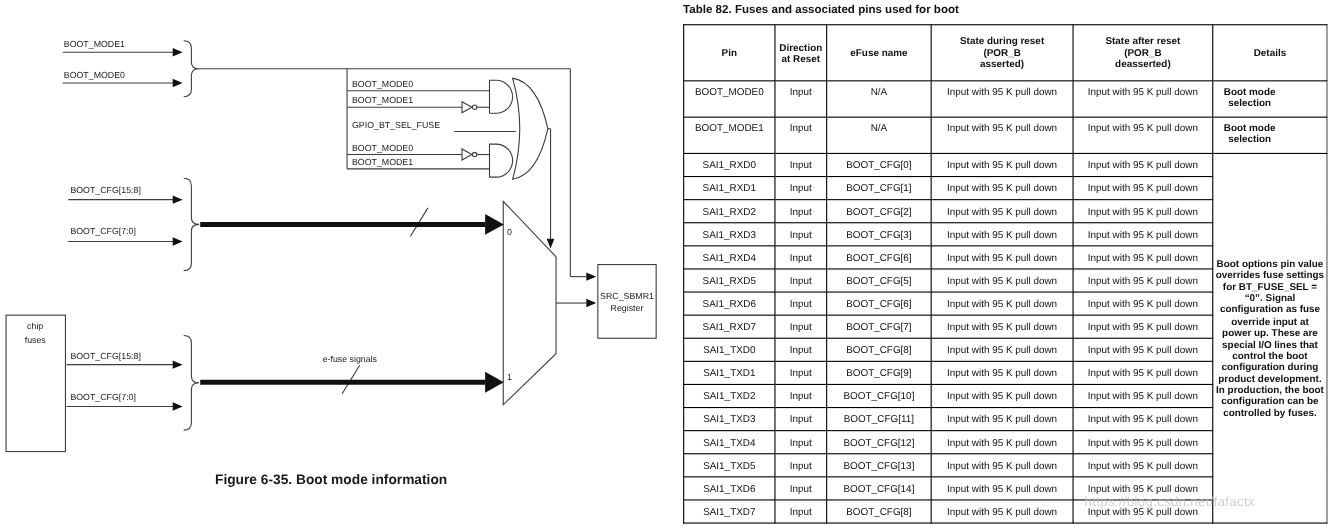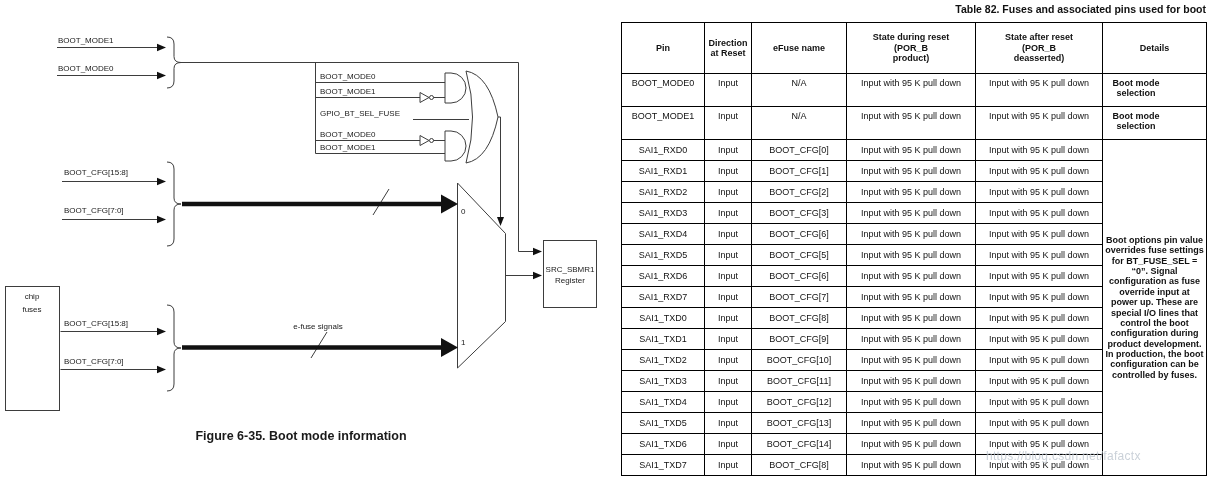--- a/index.html
+++ b/index.html
@@ -3,21 +3,21 @@
 <meta charset="utf-8">
 <style>
   html,body{margin:0;padding:0;background:#fff;}
   .stage{position:relative;width:1207px;height:478px;background:#ffffff;overflow:hidden;
          font-family:"Liberation Sans",sans-serif;color:#111;}
   svg text{font-family:"Liberation Sans",sans-serif;fill:#1a1a1a;}
   .diag-label{font-size:8px;}
   .mux-label{font-size:8px;}
   .reg-label{font-size:8px;}
   .caption{font-size:12.5px;font-weight:bold;}
-  .tbl-title{position:absolute;left:621px;top:3px;width:585px;text-align:right;
+  .tbl-title{position:absolute;left:621px;top:3px;width:585px;text-align:left;
              font-size:10.5px;font-weight:bold;}
   table.boot{position:absolute;left:621px;top:22px;border-collapse:collapse;table-layout:fixed;
              width:585px;font-size:9px;line-height:1.15;}
   table.boot th,table.boot td{border:1px solid #000;overflow:hidden;}
   table.boot th{font-weight:bold;text-align:center;vertical-align:middle;height:48px;padding:1px;}
   table.boot th span{display:block;}
   table.boot td{text-align:center;vertical-align:middle;padding:0 2px;}
   tr.tall{height:33px;}
   tr.norm{height:21px;margin-top:24px;}
   tr.tall td{vertical-align:top;padding-top:4px;}
@@ -158,21 +158,21 @@
       <th>
             <span>Direction</span>
             <span>at Reset</span>
           </th>
       <th>
             <span>eFuse name</span>
           </th>
       <th>
             <span>State during reset</span>
             <span>(POR_B</span>
-            <span>product)</span>
+            <span>asserted)</span>
           </th>
       <th>
             <span>State after reset</span>
             <span>(POR_B</span>
             <span>deasserted)</span>
           </th>
       <th>
             <span>Details</span>
           </th>
     </tr>

